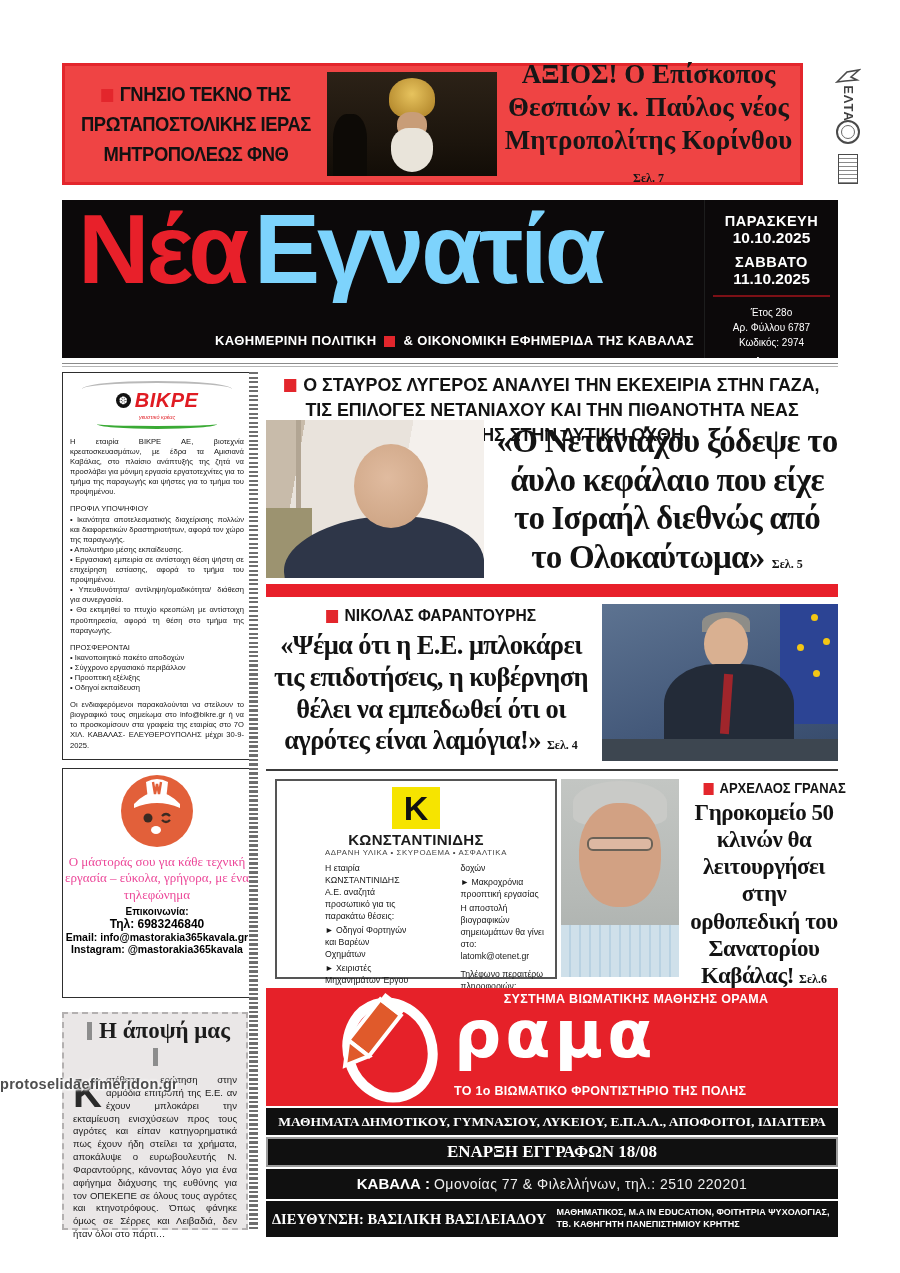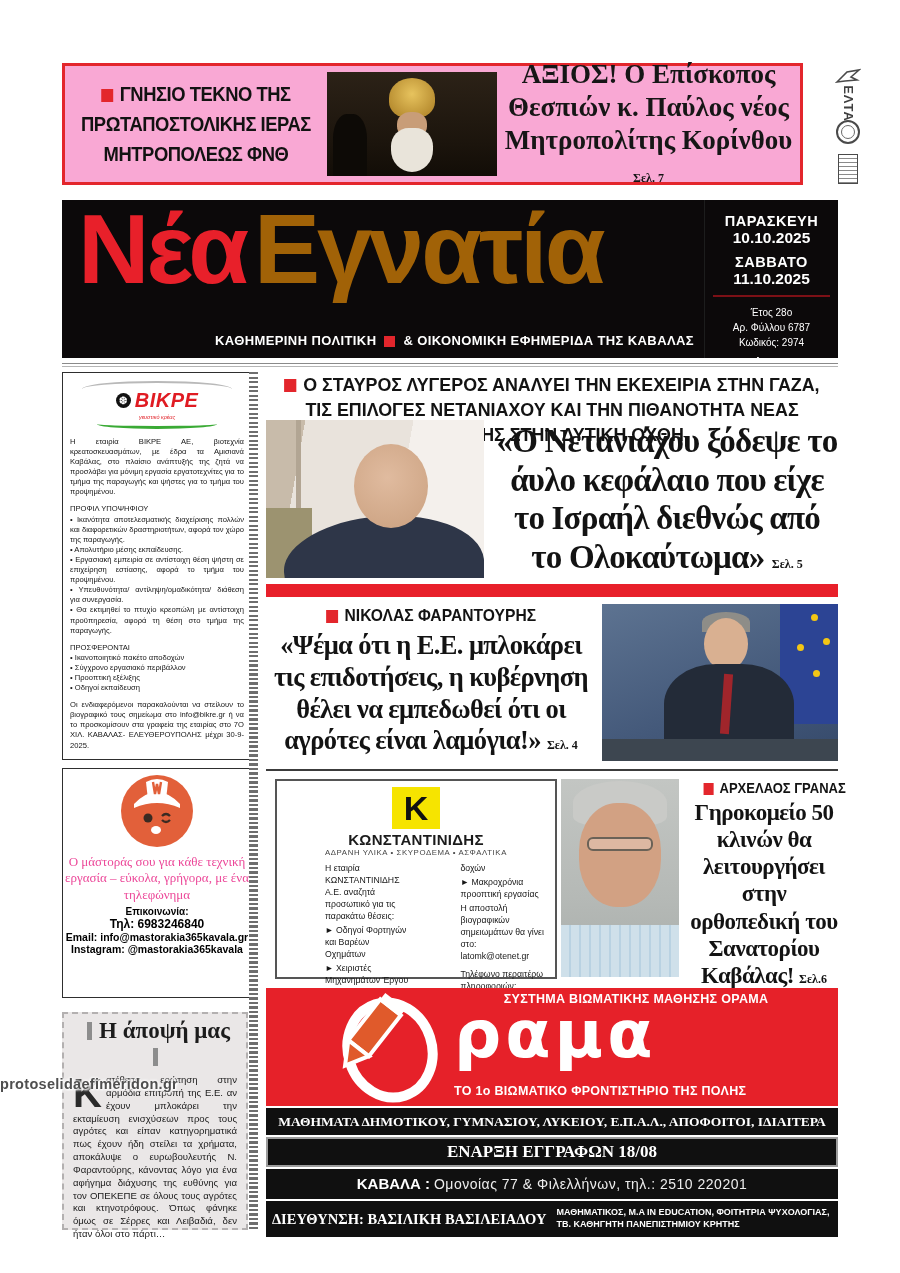--- a/index.html
+++ b/index.html
@@ -2,21 +2,21 @@
 <html><head>
 <meta charset="utf-8">
 <style>
   * { margin:0; padding:0; box-sizing:border-box; }
   html,body { background:#ffffff; }
   body { font-family:"Liberation Sans", sans-serif; }
   #page { position:relative; width:900px; height:1273px; background:#fff; overflow:hidden; margin:0 auto; }
 
   
   #top-banner { position:absolute; left:62px; top:63px; width:741px; height:122px;
-    border:3px solid #e3262c; display:flex; align-items:center; background:#f9a8d4; }
+    border:3px solid #e3262c; display:flex; align-items:center; background:#ef4444; }
   .banner-left { width:262px; padding:0 6px; text-align:center;
     font-weight:bold; font-size:20px; line-height:1.5; color:#121212; letter-spacing:-0.5px; }
   .banner-left .inner { display:inline-block; transform:scaleX(.92); }
   .sq { display:inline-block; width:13px; height:13px; background:#e3262c; margin-right:7px; vertical-align:middle; }
   .banner-photo { width:170px; height:104px; position:relative; overflow:hidden;
     background:linear-gradient(180deg,#2c2217 0%,#1b140c 70%,#120d07 100%); flex:none; }
   .bp-mitre { position:absolute; left:62px; top:6px; width:46px; height:40px; border-radius:50% 50% 40% 40%; background:radial-gradient(circle at 50% 40%, #e7c35e, #a97c22); }
   .bp-face { position:absolute; left:70px; top:40px; width:30px; height:26px; border-radius:45%; background:#c89d78; }
   .bp-beard { position:absolute; left:64px; top:56px; width:42px; height:44px; border-radius:50% 50% 60% 60%; background:#e9e4da; }
   .bp-side { position:absolute; left:6px; top:42px; width:34px; height:62px; border-radius:40% 40% 0 0; background:#0d0a06; }
@@ -32,21 +32,21 @@
   .elta-stamp { width:24px; height:24px; border:2px solid #4a4a4a; border-radius:50%; position:relative; }
   .elta-stamp::after { content:""; position:absolute; inset:3px; border:1px solid #6a6a6a; border-radius:50%; }
   .elta-box { width:20px; height:30px; border:1.5px solid #4a4a4a;
     background:repeating-linear-gradient(to bottom,#fff 0 3px,#8a8a8a 3px 4px); }
 
   
   #masthead { position:absolute; left:62px; top:200px; width:776px; height:158px; background:#0c090a; display:flex; }
   .mast-main { flex:1; position:relative; }
   .mast-title { position:absolute; left:16px; top:-8px; font-size:99px; font-weight:bold; letter-spacing:-3px; white-space:nowrap; }
   .mast-title .nea { color:#e8202a; margin-right:8px; }
-  .mast-title .egnatia { color:#a16207;margin-top:8px; }
+  .mast-title .egnatia { color:#7dd3fc;margin-top:8px; }
   .mast-tagline { position:absolute; right:10px; bottom:10px; color:#fff; font-weight:bold;
     font-size:13px; letter-spacing:.4px; white-space:nowrap; }
   .mast-tagline .sq { width:11px; height:11px; margin:0 8px; }
   .mast-datebox { width:134px; color:#fff; text-align:center; padding-top:13px; border-left:1px solid #1d1d1d; }
   .db-day { font-weight:bold; font-size:14.5px; letter-spacing:.5px; }
   .db-date { font-weight:bold; font-size:15.5px; margin-bottom:7px; }
   .db-div { height:2px; background:#7c1016; margin:4px 8px 8px; }
   .db-small { font-size:10px; line-height:1.5; }
   .db-price { font-weight:bold; font-size:15px; margin-top:4px; }
   #mast-rule { position:absolute; left:62px; top:363px; width:776px; height:4px;

